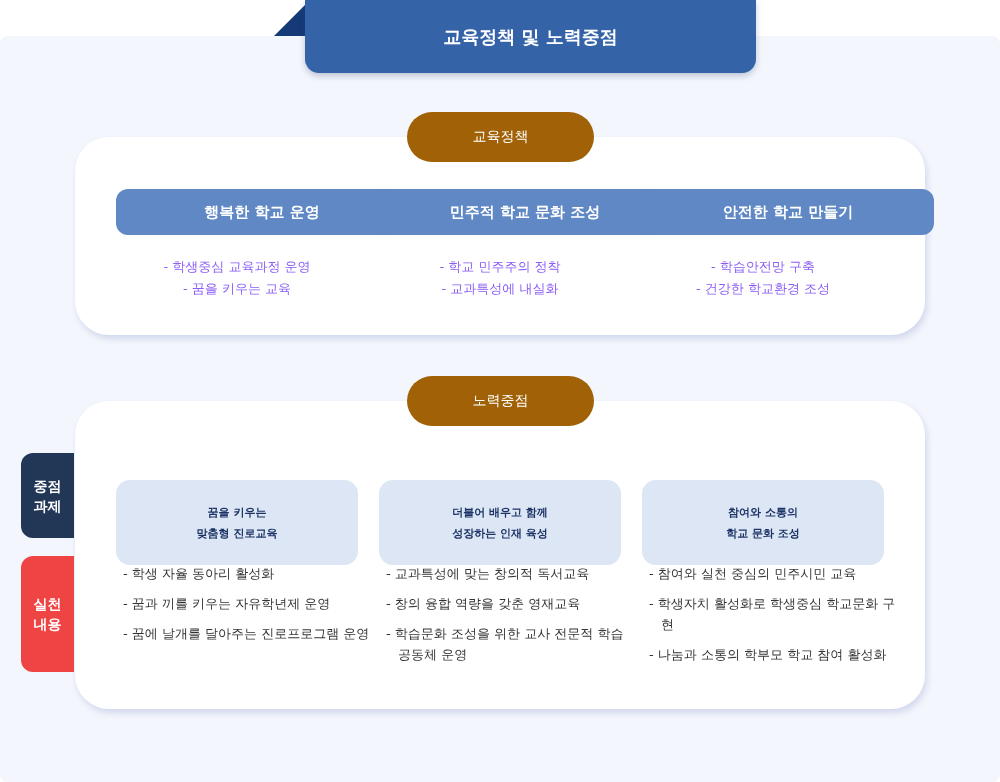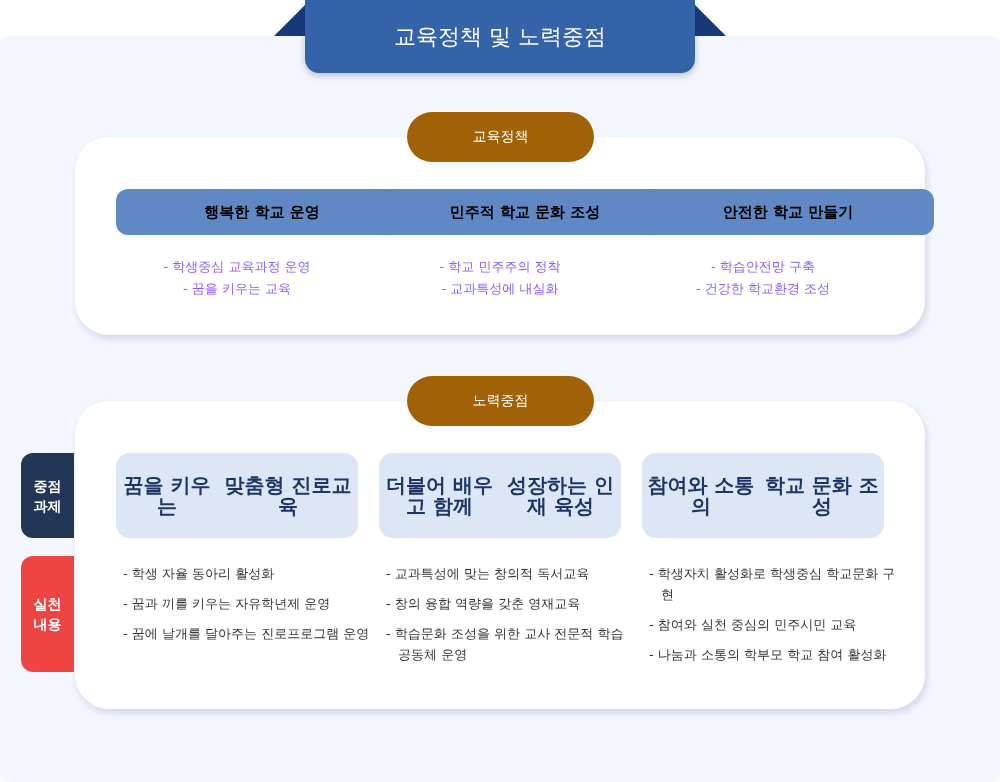--- a/index.html
+++ b/index.html
@@ -1,33 +1,33 @@
 <!DOCTYPE html>
 <html><head>
 <meta charset="utf-8">
 <style>
   html,body{margin:0;padding:0;background:#ffffff;}
   body{width:1000px;height:782px;position:relative;overflow:hidden;font-family:"DejaVu Sans","Liberation Sans",sans-serif;}
   .bg-panel{position:absolute;left:0;top:36px;width:1000px;height:746px;background:#f3f6fc;border-radius:8px;}
   .ribbon-left{position:absolute;left:274px;top:2px;width:0;height:0;border-bottom:34px solid #163a78;border-left:34px solid transparent;}
   .ribbon-right{position:absolute;left:692px;top:2px;width:0;height:0;border-bottom:34px solid #163a78;border-right:34px solid transparent;}
-  .title-banner{position:absolute;left:305px;top:0;width:390px;height:73px;background:#3563a8;border-radius:0 0 14px 14px;color:#fff;font-weight:normal;font-size:22px;display:flex;align-items:center;justify-content:center;box-shadow:0 3px 6px rgba(30,50,110,0.25);}
+  .title-banner{position:absolute;left:305px;top:0;width:451px;height:73px;background:#3563a8;border-radius:0 0 14px 14px;color:#fff;font-weight:bold;font-size:18px;display:flex;align-items:center;justify-content:center;box-shadow:0 3px 6px rgba(30,50,110,0.25);}
   .card{position:absolute;left:75px;width:850px;background:#fff;border-radius:34px;box-shadow:2px 4px 6px rgba(150,160,210,0.35);}
   .card.policy{top:137px;height:198px;}
   .card.focus{top:401px;height:308px;}
   .pill{position:absolute;left:407px;width:187px;height:50px;background:#a16207;border-radius:25px;color:#fff;font-size:14px;display:flex;align-items:center;justify-content:center;}
   .pill.p1{top:112px;}
   .pill.p2{top:376px;}
-  .policy-head{position:absolute;top:189px;width:292px;height:46px;background:#5f88c4;border-radius:12px;color:#000000;font-weight:bold;font-size:15px;display:flex;align-items:center;justify-content:center;text-align:center;}
+  .policy-head{position:absolute;top:189px;width:292px;height:46px;background:#5f88c4;border-radius:12px;color:#ffffff;font-weight:bold;font-size:15px;display:flex;align-items:center;justify-content:center;text-align:center;}
   .policy-list{position:absolute;top:256px;width:242px;text-align:center;font-size:13px;line-height:22px;color:#8b5cf6;}
   .c1{left:116px;} .c2{left:379px;} .c3{left:642px;}
   .side-tab{position:absolute;left:21px;width:53px;background:#223a61;border-radius:12px 0 0 12px;color:#fff;font-weight:bold;font-size:14px;line-height:20px;display:flex;align-items:center;justify-content:center;text-align:center;}
   .side-tab.t1{top:453px;height:85px;background:#223656;}
   .side-tab.t2{top:556px;height:116px;background:#ef4444;}
-  .focus-head{position:absolute;top:453px;width:242px;height:85px;background:#dce6f4;border-radius:14px;color:#1c3466;font-weight:bold;font-size:20px;line-height:21px;display:flex;flex-direction:row;align-items:center;justify-content:center;text-align:center;}
+  .focus-head{position:absolute;top:480px;width:242px;height:85px;background:#dce6f4;border-radius:14px;color:#1c3466;font-weight:bold;font-size:11px;line-height:21px;display:flex;flex-direction:column;align-items:center;justify-content:center;text-align:center;}
   .focus-list{position:absolute;top:556px;width:250px;font-size:13px;color:#333;list-style:none;margin:7px;padding:0;}
   .focus-list li{padding-left:12px;text-indent:-12px;line-height:21px;margin-bottom:9px;}
 </style>
 </head>
 <body>
 
 <div class="bg-panel"></div>
 <div class="ribbon-left"></div>
 <div class="ribbon-right"></div>
 <div class="title-banner">교육정책 및 노력중점</div>
@@ -79,16 +79,16 @@
   <li>- 학생 자율 동아리 활성화</li>
   <li>- 꿈과 끼를 키우는 자유학년제 운영</li>
   <li>- 꿈에 날개를 달아주는 진로프로그램 운영</li>
 </ul>
 <ul class="focus-list c2">
   <li>- 교과특성에 맞는 창의적 독서교육</li>
   <li>- 창의 융합 역량을 갖춘 영재교육</li>
   <li>- 학습문화 조성을 위한 교사 전문적 학습공동체 운영</li>
 </ul>
 <ul class="focus-list c3">
+  <li>- 참여와 실천 중심의 민주시민 교육</li>
   <li>- 학생자치 활성화로 학생중심 학교문화 구현</li>
-  <li>- 참여와 실천 중심의 민주시민 교육</li>
   <li>- 나눔과 소통의 학부모 학교 참여 활성화</li>
 </ul>
 
 </body></html>

